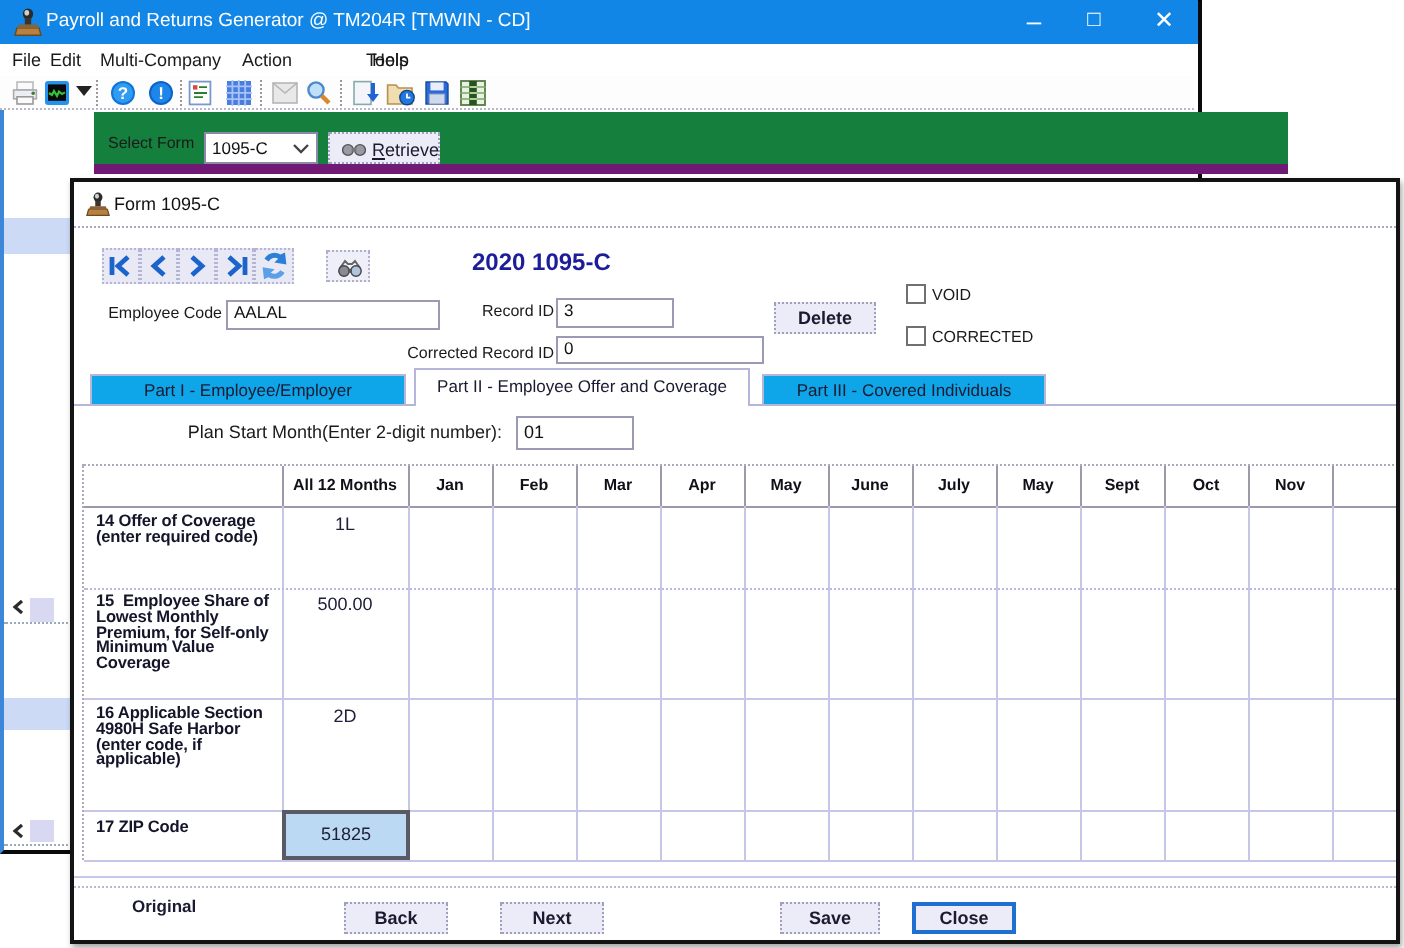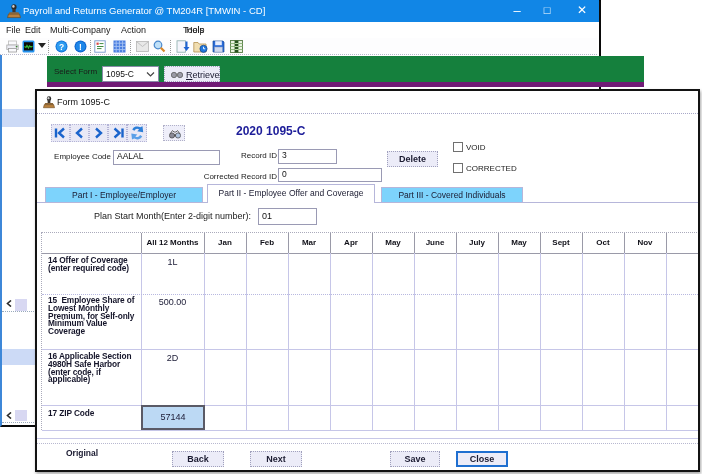--- a/index.html
+++ b/index.html
@@ -22,21 +22,21 @@
 
 #dialog { left:35px; top:89px; width:665px; height:383px; background:#fff; border:2px solid #131313; box-shadow:1px 2px 3px rgba(0,0,0,0.35); }
 
 .d { position:absolute; }
 .navbtn { background:#e9e9f6; border:1px dotted #b4b4d6; }
 .ibtn { background:#efeffa; border:1px dotted #b0b0c8; }
 .inp { background:#fff; border:1px solid #9a9ab4; font-size:8.5px; color:#111; padding-left:3px; }
 .lbl { font-size:8px; color:#1a1a1a; white-space:nowrap; }
 .cb { width:10px; height:10px; border:1px solid #707070; background:#fff; }
 .btn { background:#ececf8; border:1px dotted #a0a0bc; font-size:9px; font-weight:bold; color:#1a1a30; text-align:center; }
-.tab { border:1px solid #b6b6da; border-bottom:none; background:#7dd3fc; font-size:8.5px; color:#1a1a30; text-align:center; white-space:nowrap; }
+.tab { border:1px solid #b6b6da; border-bottom:none; background:#0ea5e9; font-size:8.5px; color:#1a1a30; text-align:center; white-space:nowrap; }
 
 .hline { background:#c6c6e8; height:1px; }
 .vline { background:#c6c6e8; width:1px; }
 .hdrv { background:#9a9aa8; width:1px; }
 .hdrtxt { font-size:8px; font-weight:bold; color:#101018; text-align:center; }
 .rowlbl { font-size:8.3px; font-weight:bold; color:#15152a; line-height:7.8px; letter-spacing:-0.1px; white-space:nowrap; }
 .val { font-size:9px; color:#20203a; text-align:center; }
 </style>
 </head>
 <body>
@@ -287,21 +287,21 @@
       <div class="abs rowlbl" style="left:6px;top:24px;">14 Offer of Coverage<br>(enter required code)</div>
       <div class="abs rowlbl" style="left:6px;top:64px;">15&nbsp; Employee Share of<br>Lowest Monthly<br>Premium, for Self-only<br>Minimum Value<br>Coverage</div>
       <div class="abs rowlbl" style="left:6px;top:120px;">16 Applicable Section<br>4980H Safe Harbor<br>(enter code, if<br>applicable)</div>
       <div class="abs rowlbl" style="left:6px;top:177px;">17 ZIP Code</div>
 
       <div class="abs val" style="left:99px;top:24px;width:63px;">1L</div>
       <div class="abs val" style="left:99px;top:64px;width:63px;">500.00</div>
       <div class="abs val" style="left:99px;top:120px;width:63px;">2D</div>
 
       <div class="abs" style="left:99px;top:172px;width:64px;height:25px;background:#bcd9f4;border:2px solid #5a5a66;">
-        <div class="abs val" style="left:0;top:5px;width:60px;font-size:9px;">57144</div>
+        <div class="abs val" style="left:0;top:5px;width:60px;font-size:9px;">51825</div>
       </div>
     </div>
 
     <div class="d" style="left:0px;top:347px;width:661px;border-top:1px solid #c8c8e8;"></div>
     <div class="d" style="left:0px;top:352px;width:661px;border-top:1px dotted #b8b8d0;"></div>
 
     <div class="d" style="left:29px;top:357px;font-size:8.5px;font-weight:bold;color:#1a1a30;">Original</div>
     <div class="d btn" style="left:135px;top:360px;width:52px;height:16px;line-height:15px;">Back</div>
     <div class="d btn" style="left:213px;top:360px;width:52px;height:16px;line-height:15px;">Next</div>
     <div class="d btn" style="left:353px;top:360px;width:50px;height:16px;line-height:15px;">Save</div>

